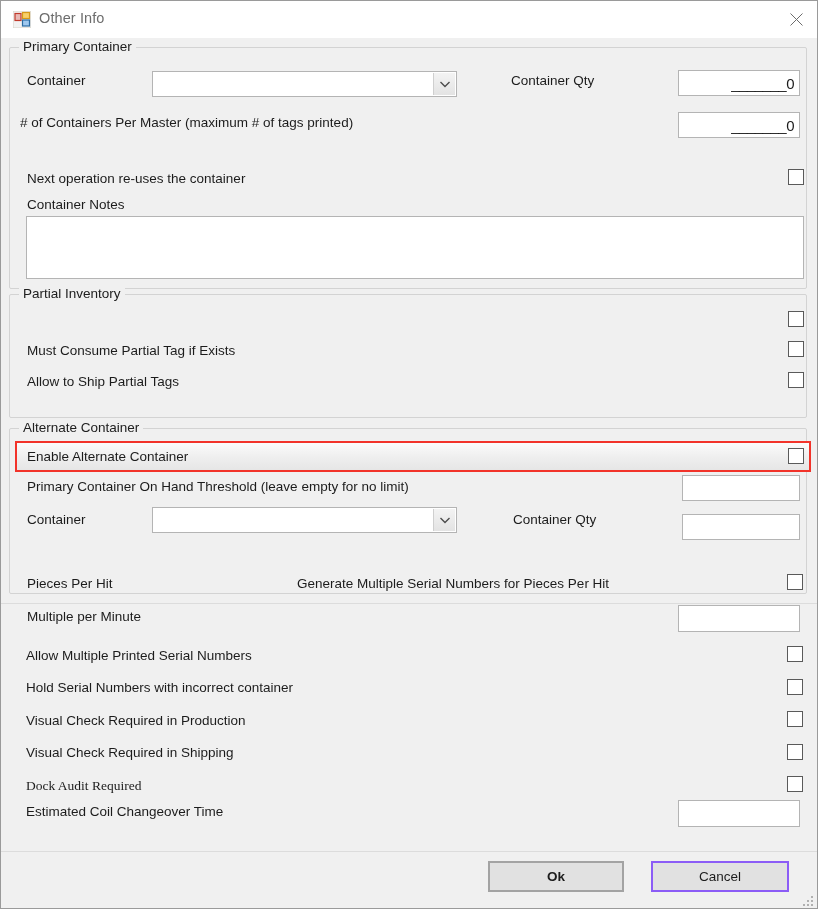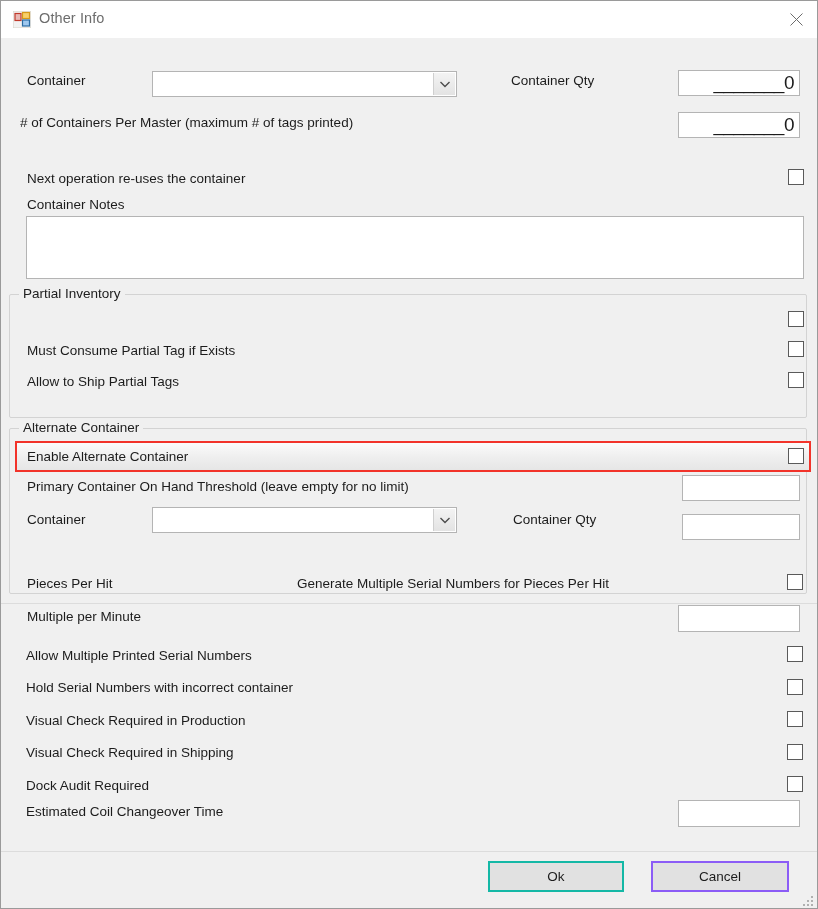--- a/index.html
+++ b/index.html
@@ -90,21 +90,21 @@
     line-height: 16px;
   }
 
   
   .tbox {
     position: absolute;
     box-sizing: border-box;
     background: #ffffff;
     border: 1px solid #b4b4b4;
     font-family: "Liberation Sans", sans-serif;
-    font-size: 19px;
+    font-size: 15px;
     color: #1c1c1c;
     padding: 0 5px;
     display: flex;
     align-items: center;
   }
   .tbox.right { justify-content: flex-end; }
   .masked-pad {
     letter-spacing: -0.5px;
     color: #1c1c1c;
   }
@@ -161,21 +161,22 @@
     border: 2px solid #8b5cf6;
     font-family: "Liberation Sans", sans-serif;
     font-size: 13.5px;
     color: #1c1c1c;
     display: flex;
     align-items: center;
     justify-content: center;
     cursor: default;
   }
   .btn.default {
-    border: 2px solid #14b8a6;
+    border: 2px solid #a3a3a3;
+    font-weight: bold;
   }
 
   
   .bottom-sep {
     position: absolute;
     left: 0;
     width: 816px;
     height: 1px;
     background: #dcdcdc;
   }
@@ -203,20 +204,23 @@
     <div class="close-btn">
       <svg width="13" height="13" viewBox="0 0 13 13">
         <line x1="0.5" y1="0.5" x2="12.5" y2="12.5" stroke="#6c6c6c" stroke-width="1"></line>
         <line x1="12.5" y1="0.5" x2="0.5" y2="12.5" stroke="#6c6c6c" stroke-width="1"></line>
       </svg>
     </div>
   </div>
 
   <div class="client">
 
+    <div class="group" style="left:8px; top:9px; width:798px; height:242px;">
+      <span class="group-title">Primary Container</span>
+    </div>
 
     <span class="lbl" style="left:26px; top:35px;">Container</span>
 
     <div class="combo" style="left:151px; top:33px; width:305px; height:26px;">
       <div class="combo-arrow">
         <svg width="12" height="8" viewBox="0 0 12 8">
           <path d="M1.5 2 L6 6.4 L10.5 2" fill="none" stroke="#4c4c4c" stroke-width="1.4"></path>
         </svg>
       </div>
     </div>
@@ -295,21 +299,21 @@
 
     <span class="lbl" style="left:25px; top:642px;">Hold Serial Numbers with incorrect container</span>
     <div class="cbox" style="left:786px; top:641px;"></div>
 
     <span class="lbl" style="left:25px; top:675px;">Visual Check Required in Production</span>
     <div class="cbox" style="left:786px; top:673px;"></div>
 
     <span class="lbl" style="left:25px; top:707px;">Visual Check Required in Shipping</span>
     <div class="cbox" style="left:786px; top:706px;"></div>
 
-    <span class="lbl" style="left:25px; top:740px;">Dock Audit Required</span>
+    <span class="lbl" style="left:25px; top:740px;font-family:Liberation Serif, serif;">Dock Audit Required</span>
     <div class="cbox" style="left:786px; top:738px;"></div>
 
     <span class="lbl" style="left:25px; top:766px;">Estimated Coil Changeover Time</span>
     <div class="tbox" style="left:677px; top:762px; width:122px; height:27px;">
       <span></span>
     </div>
 
     <div class="bottom-sep" style="top:813px;"></div>
 
     <div class="btn default" style="left:487px; top:823px; width:136px; height:31px;">

